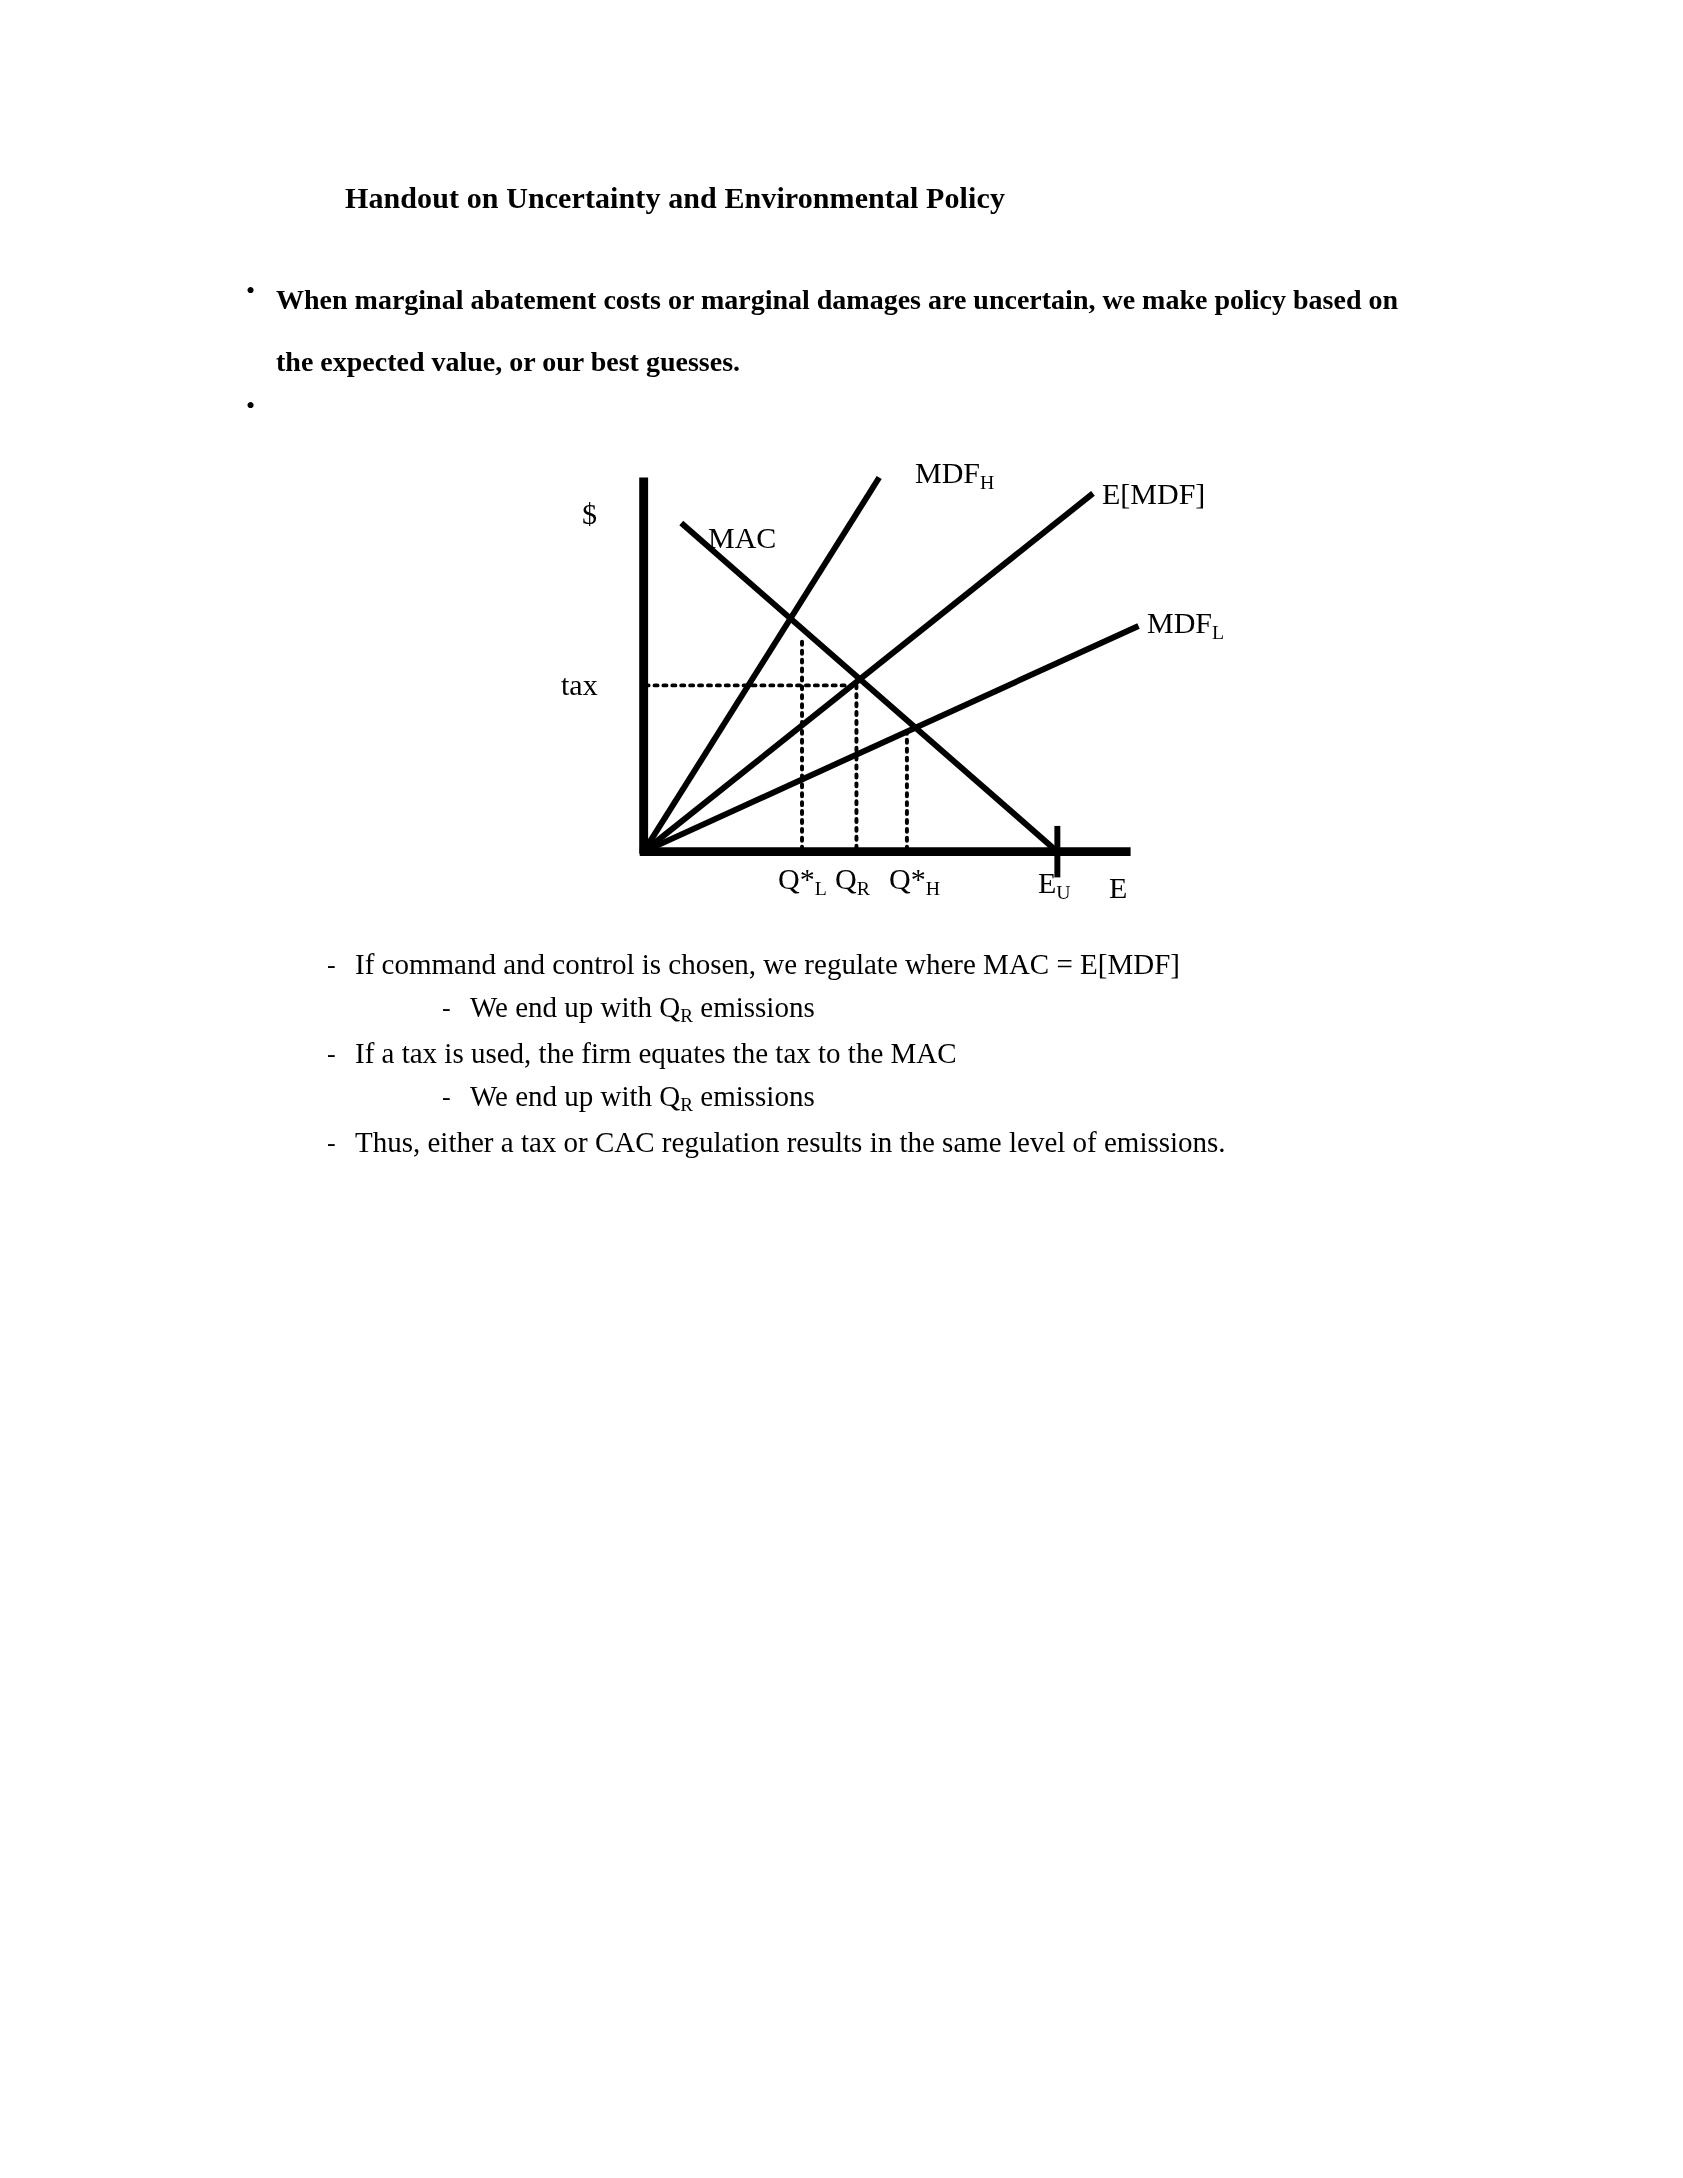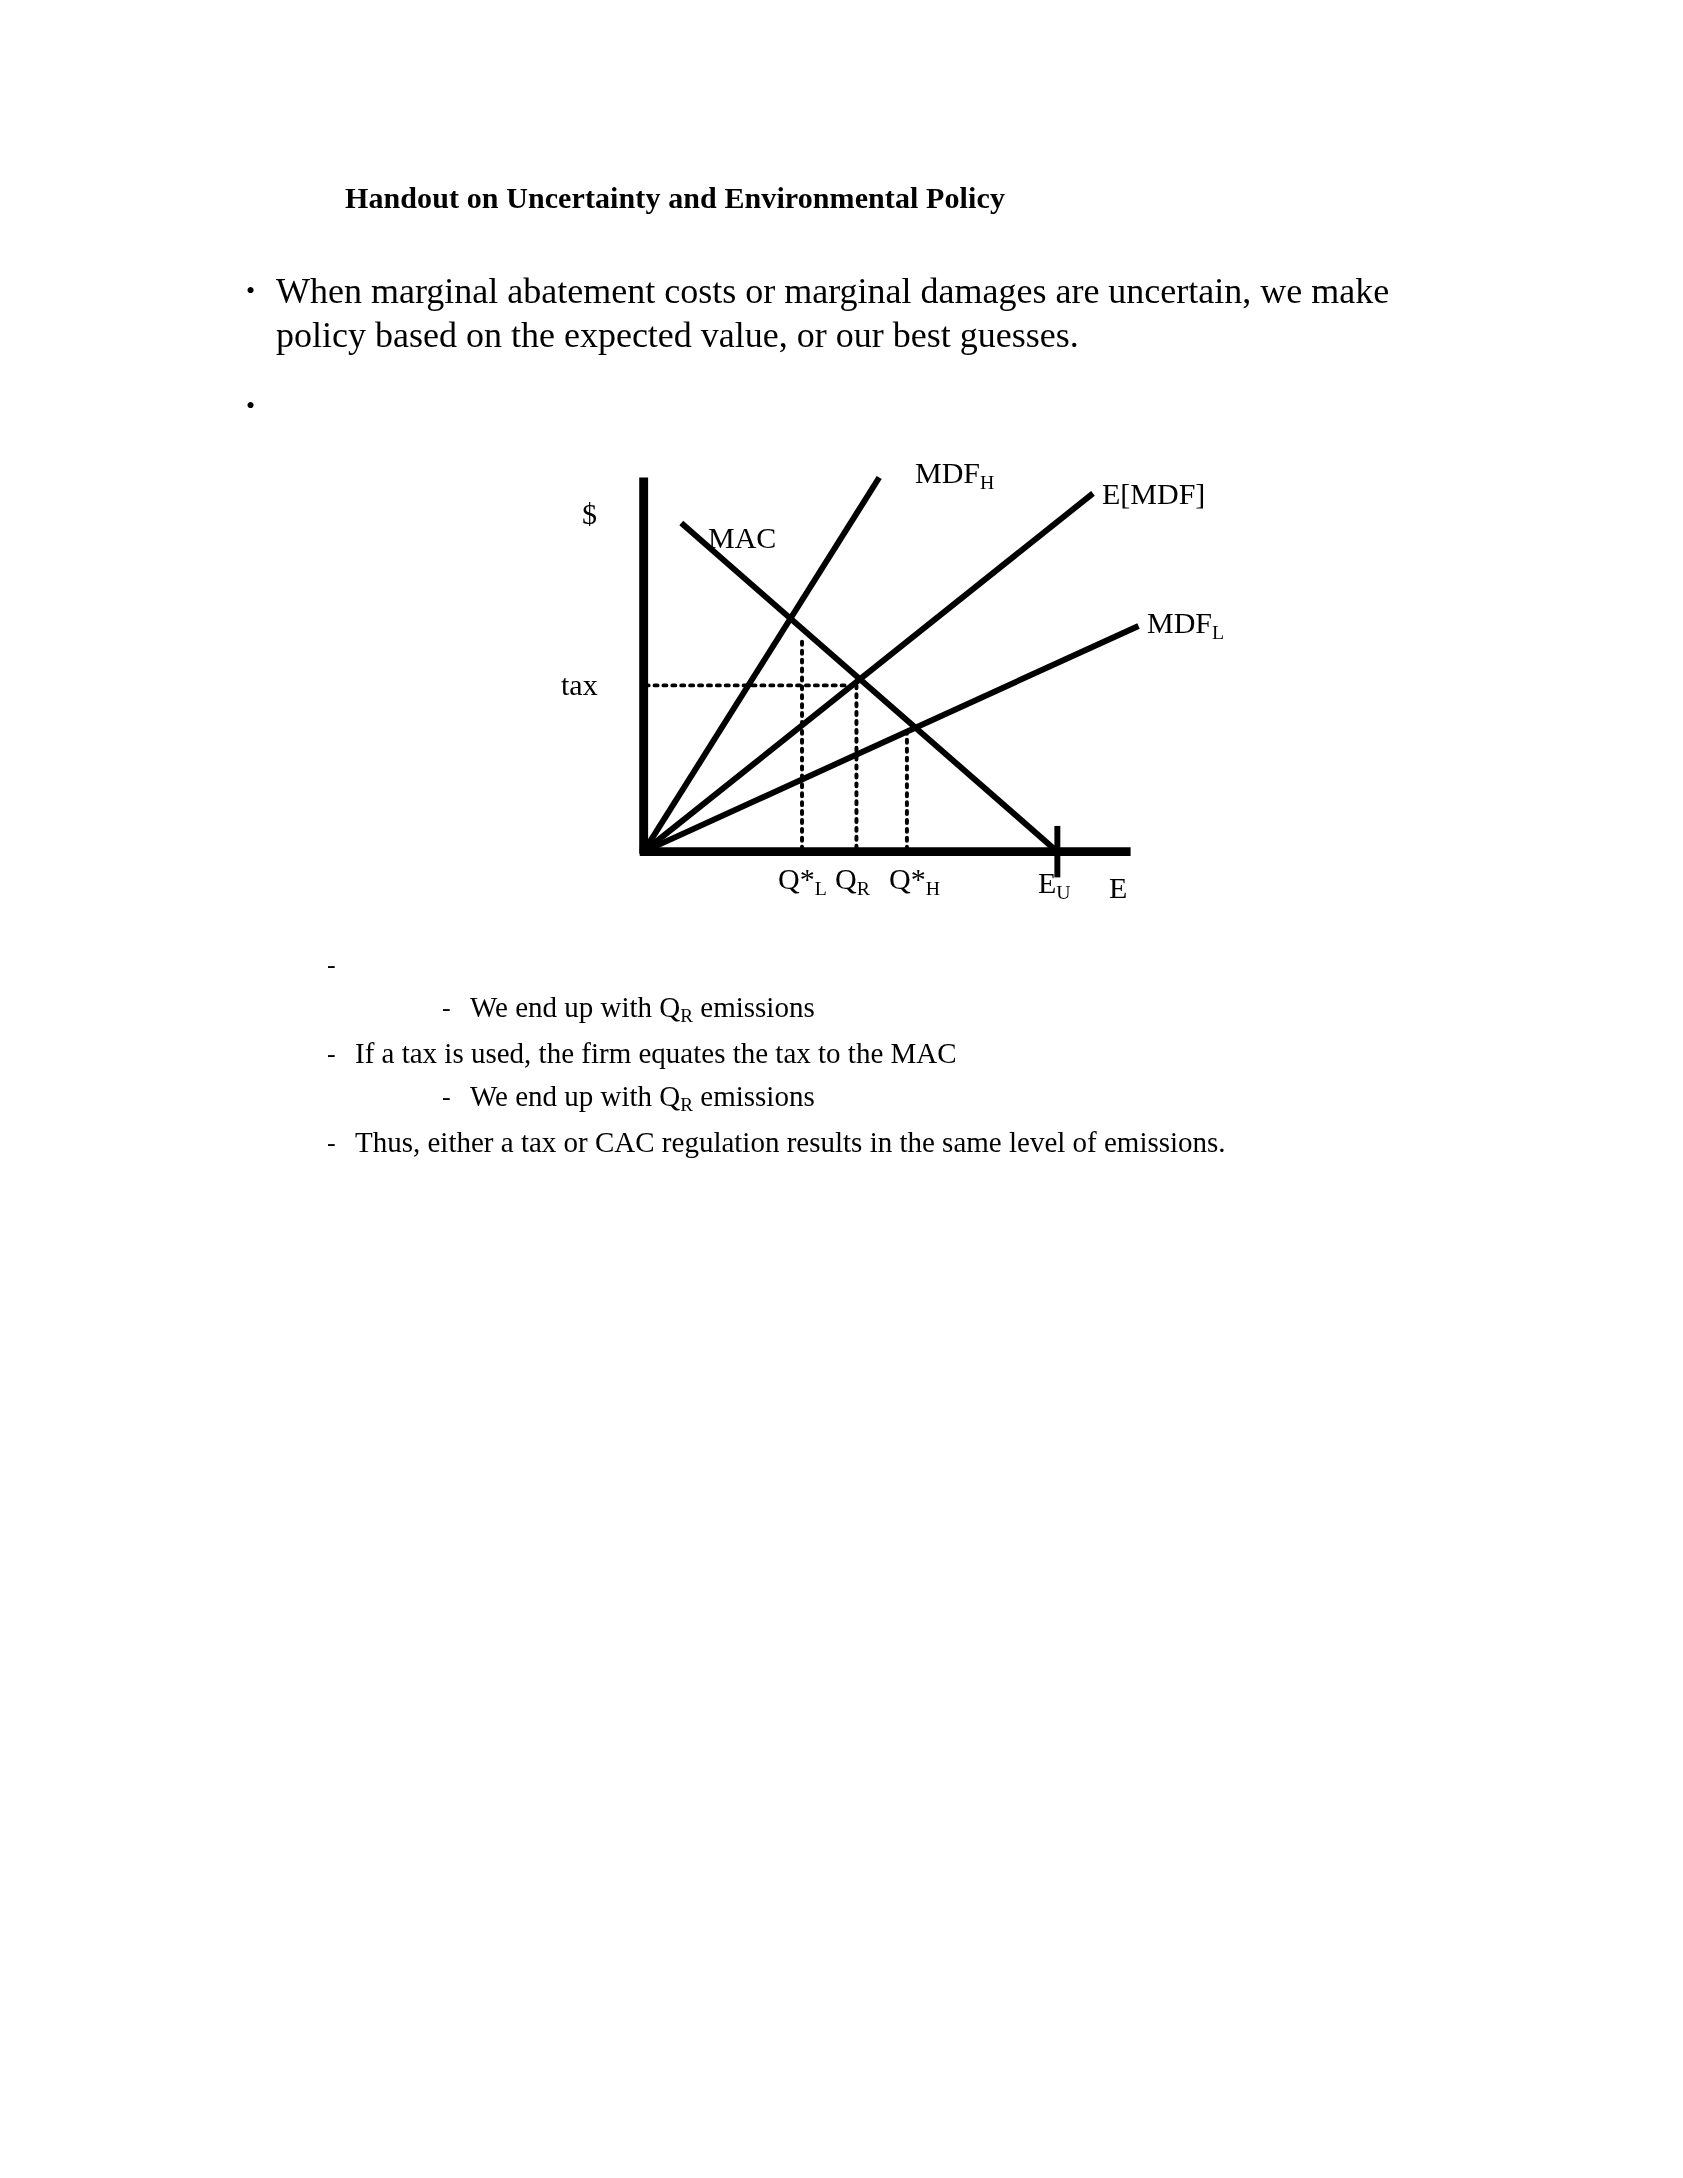--- a/index.html
+++ b/index.html
@@ -39,22 +39,23 @@
     align-items: flex-start;
   }
   .bullet-block .bullet-mark {
     width: 30px;
     flex: 0 0 30px;
     font-size: 26px;
     line-height: 44px;
     text-align: left;
   }
   .bullet-block .bullet-text {
-    font-size: 36px;
-    line-height: 44px;
+    font-size: 28px;
+    line-height: 62px;
+    font-weight: bold;
   }
 
   #bullet-1 { left: 246px; top: 269px; width: 1168px; }
   #bullet-2 { left: 246px; top: 384px; width: 1168px; }
 
   
   .figure {
     position: absolute;
     left: 515px;
     top: 426px;
@@ -184,20 +185,21 @@
     </div>
 
     <div class="fig-label" style="left: 594px; top: 447px;">E</div>
 
   </div>
 
   <div class="sub-list">
 
     <div class="sub-item level-1">
       <span class="dash">-</span>
+      <span class="txt">If command and control is chosen, we regulate where MAC = E[MDF]</span>
     </div>
 
     <div class="sub-item level-2">
       <span class="dash">-</span>
       <span class="txt"><span>We end up with Q</span><sub>R</sub><span> emissions</span></span>
     </div>
 
     <div class="sub-item level-1">
       <span class="dash">-</span>
       <span class="txt">If a tax is used, the firm equates the tax to the MAC</span>

